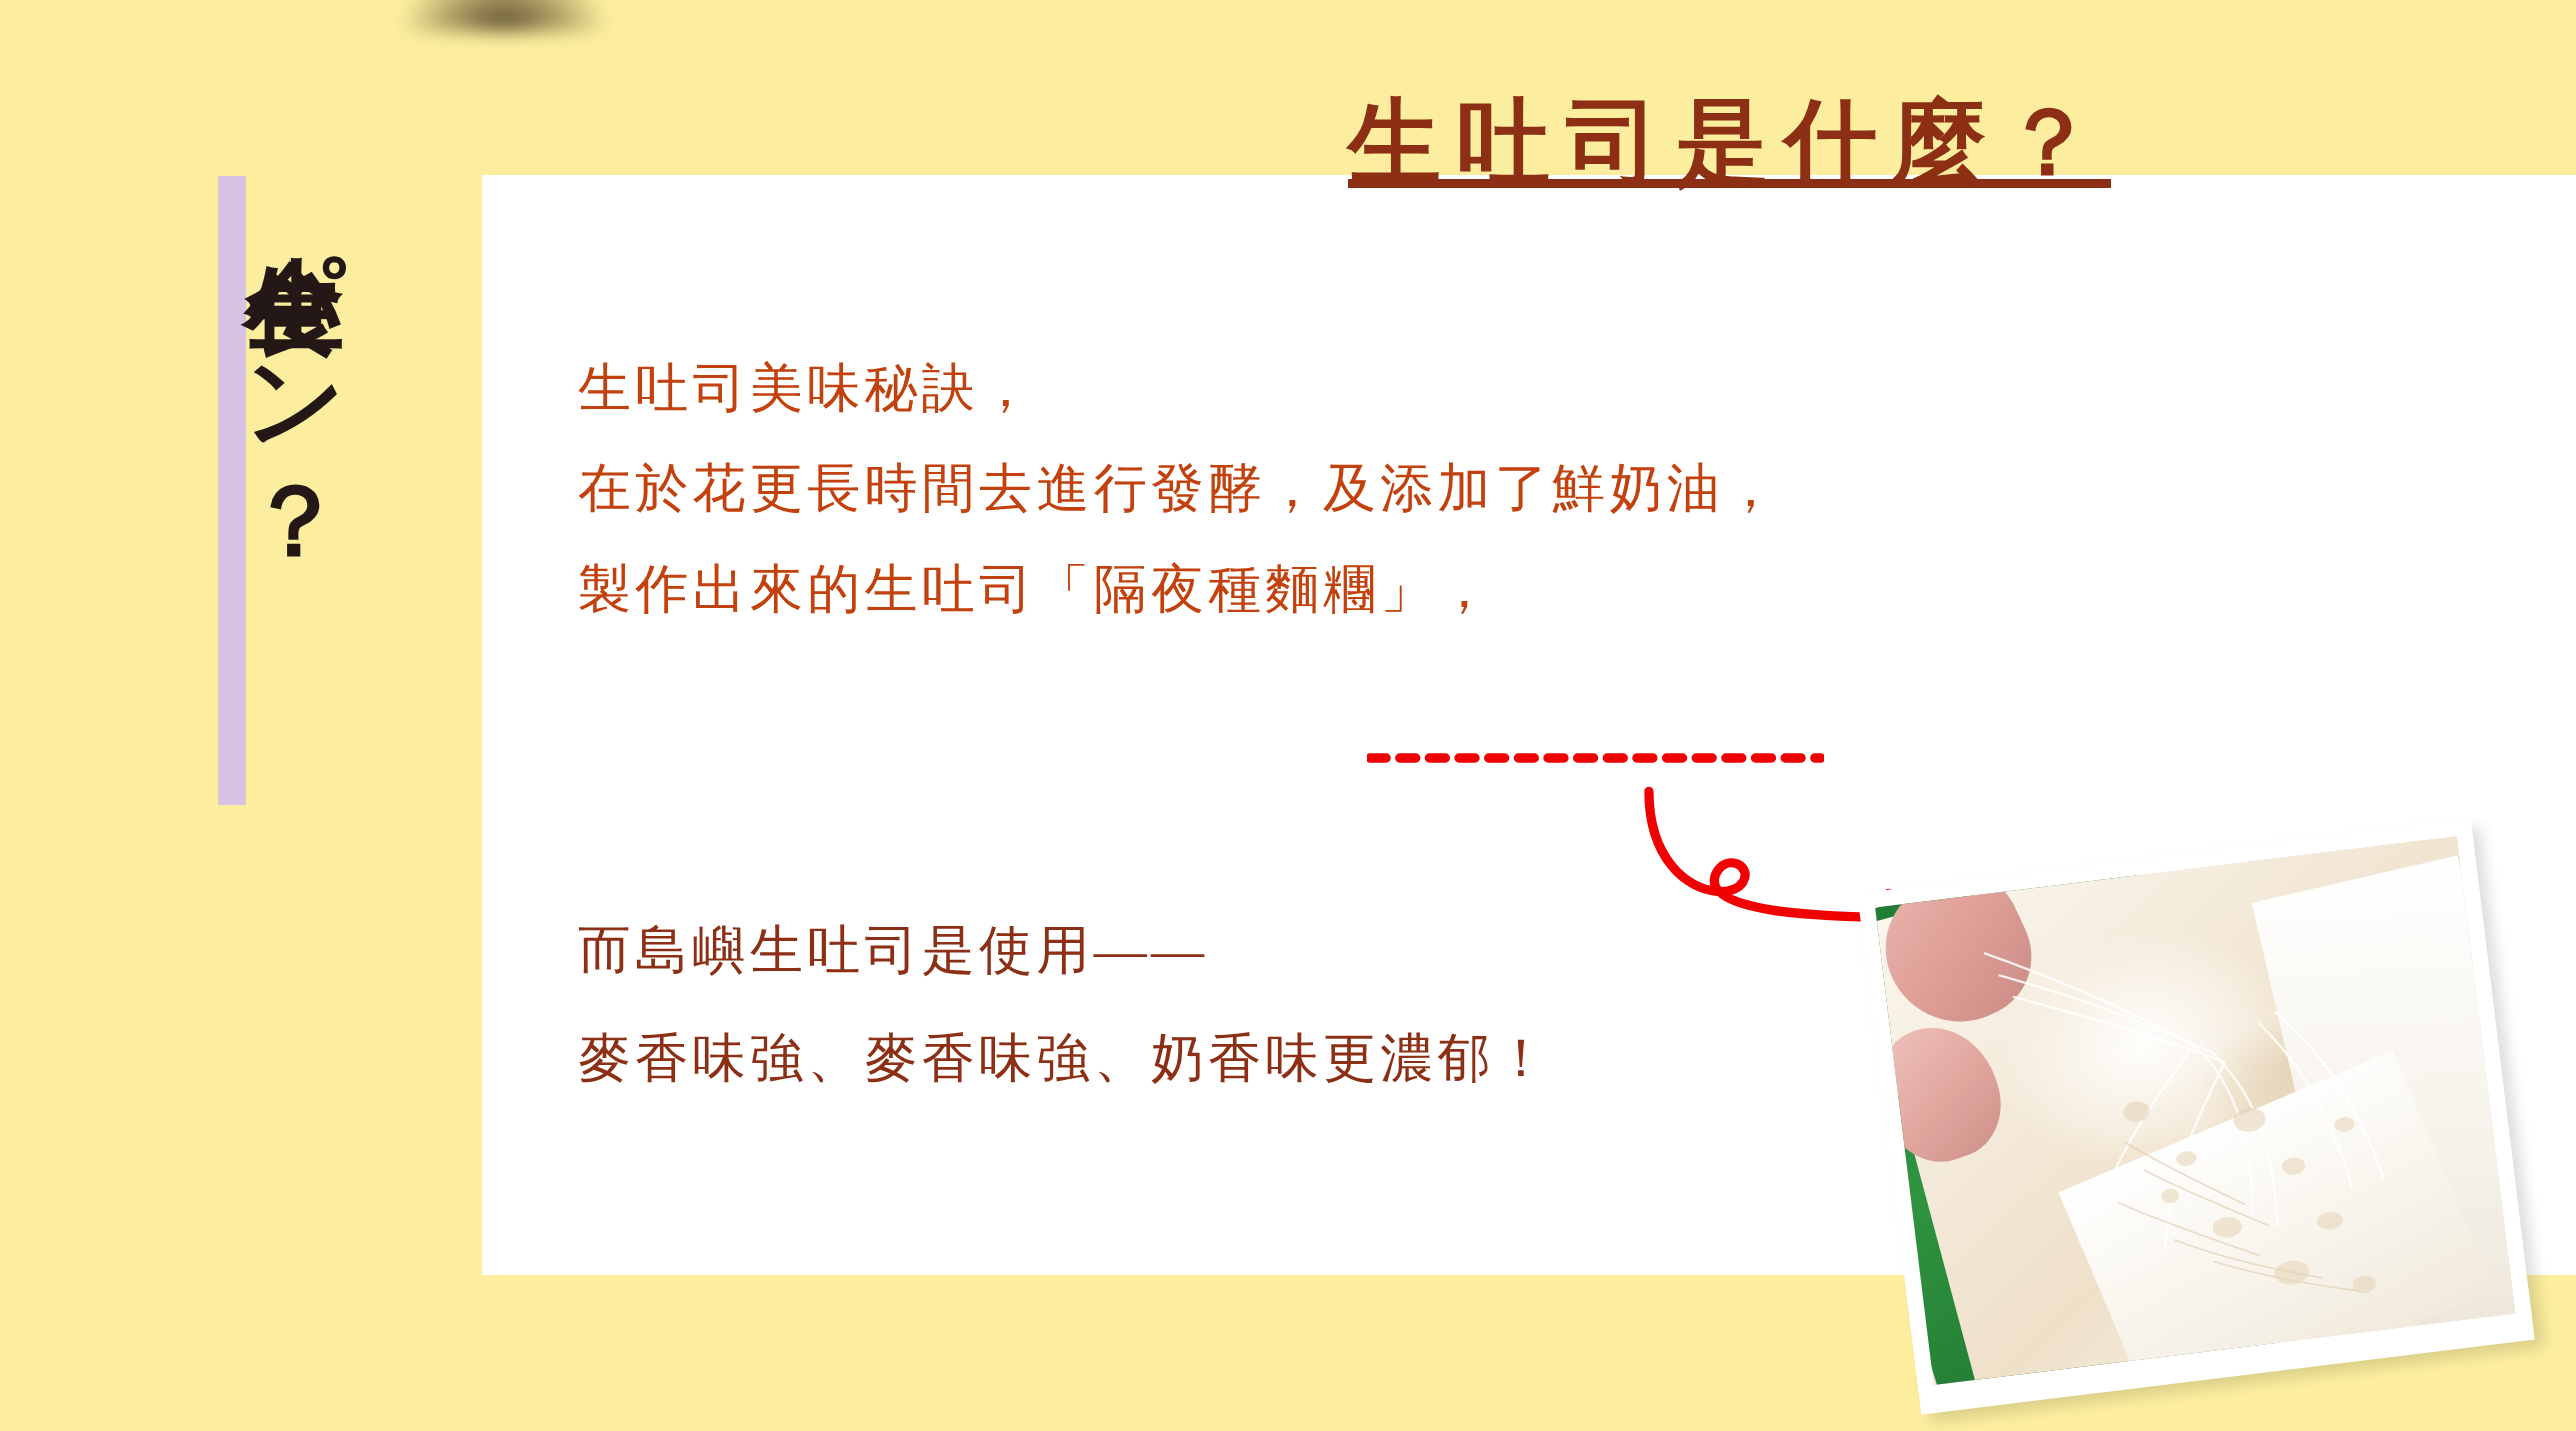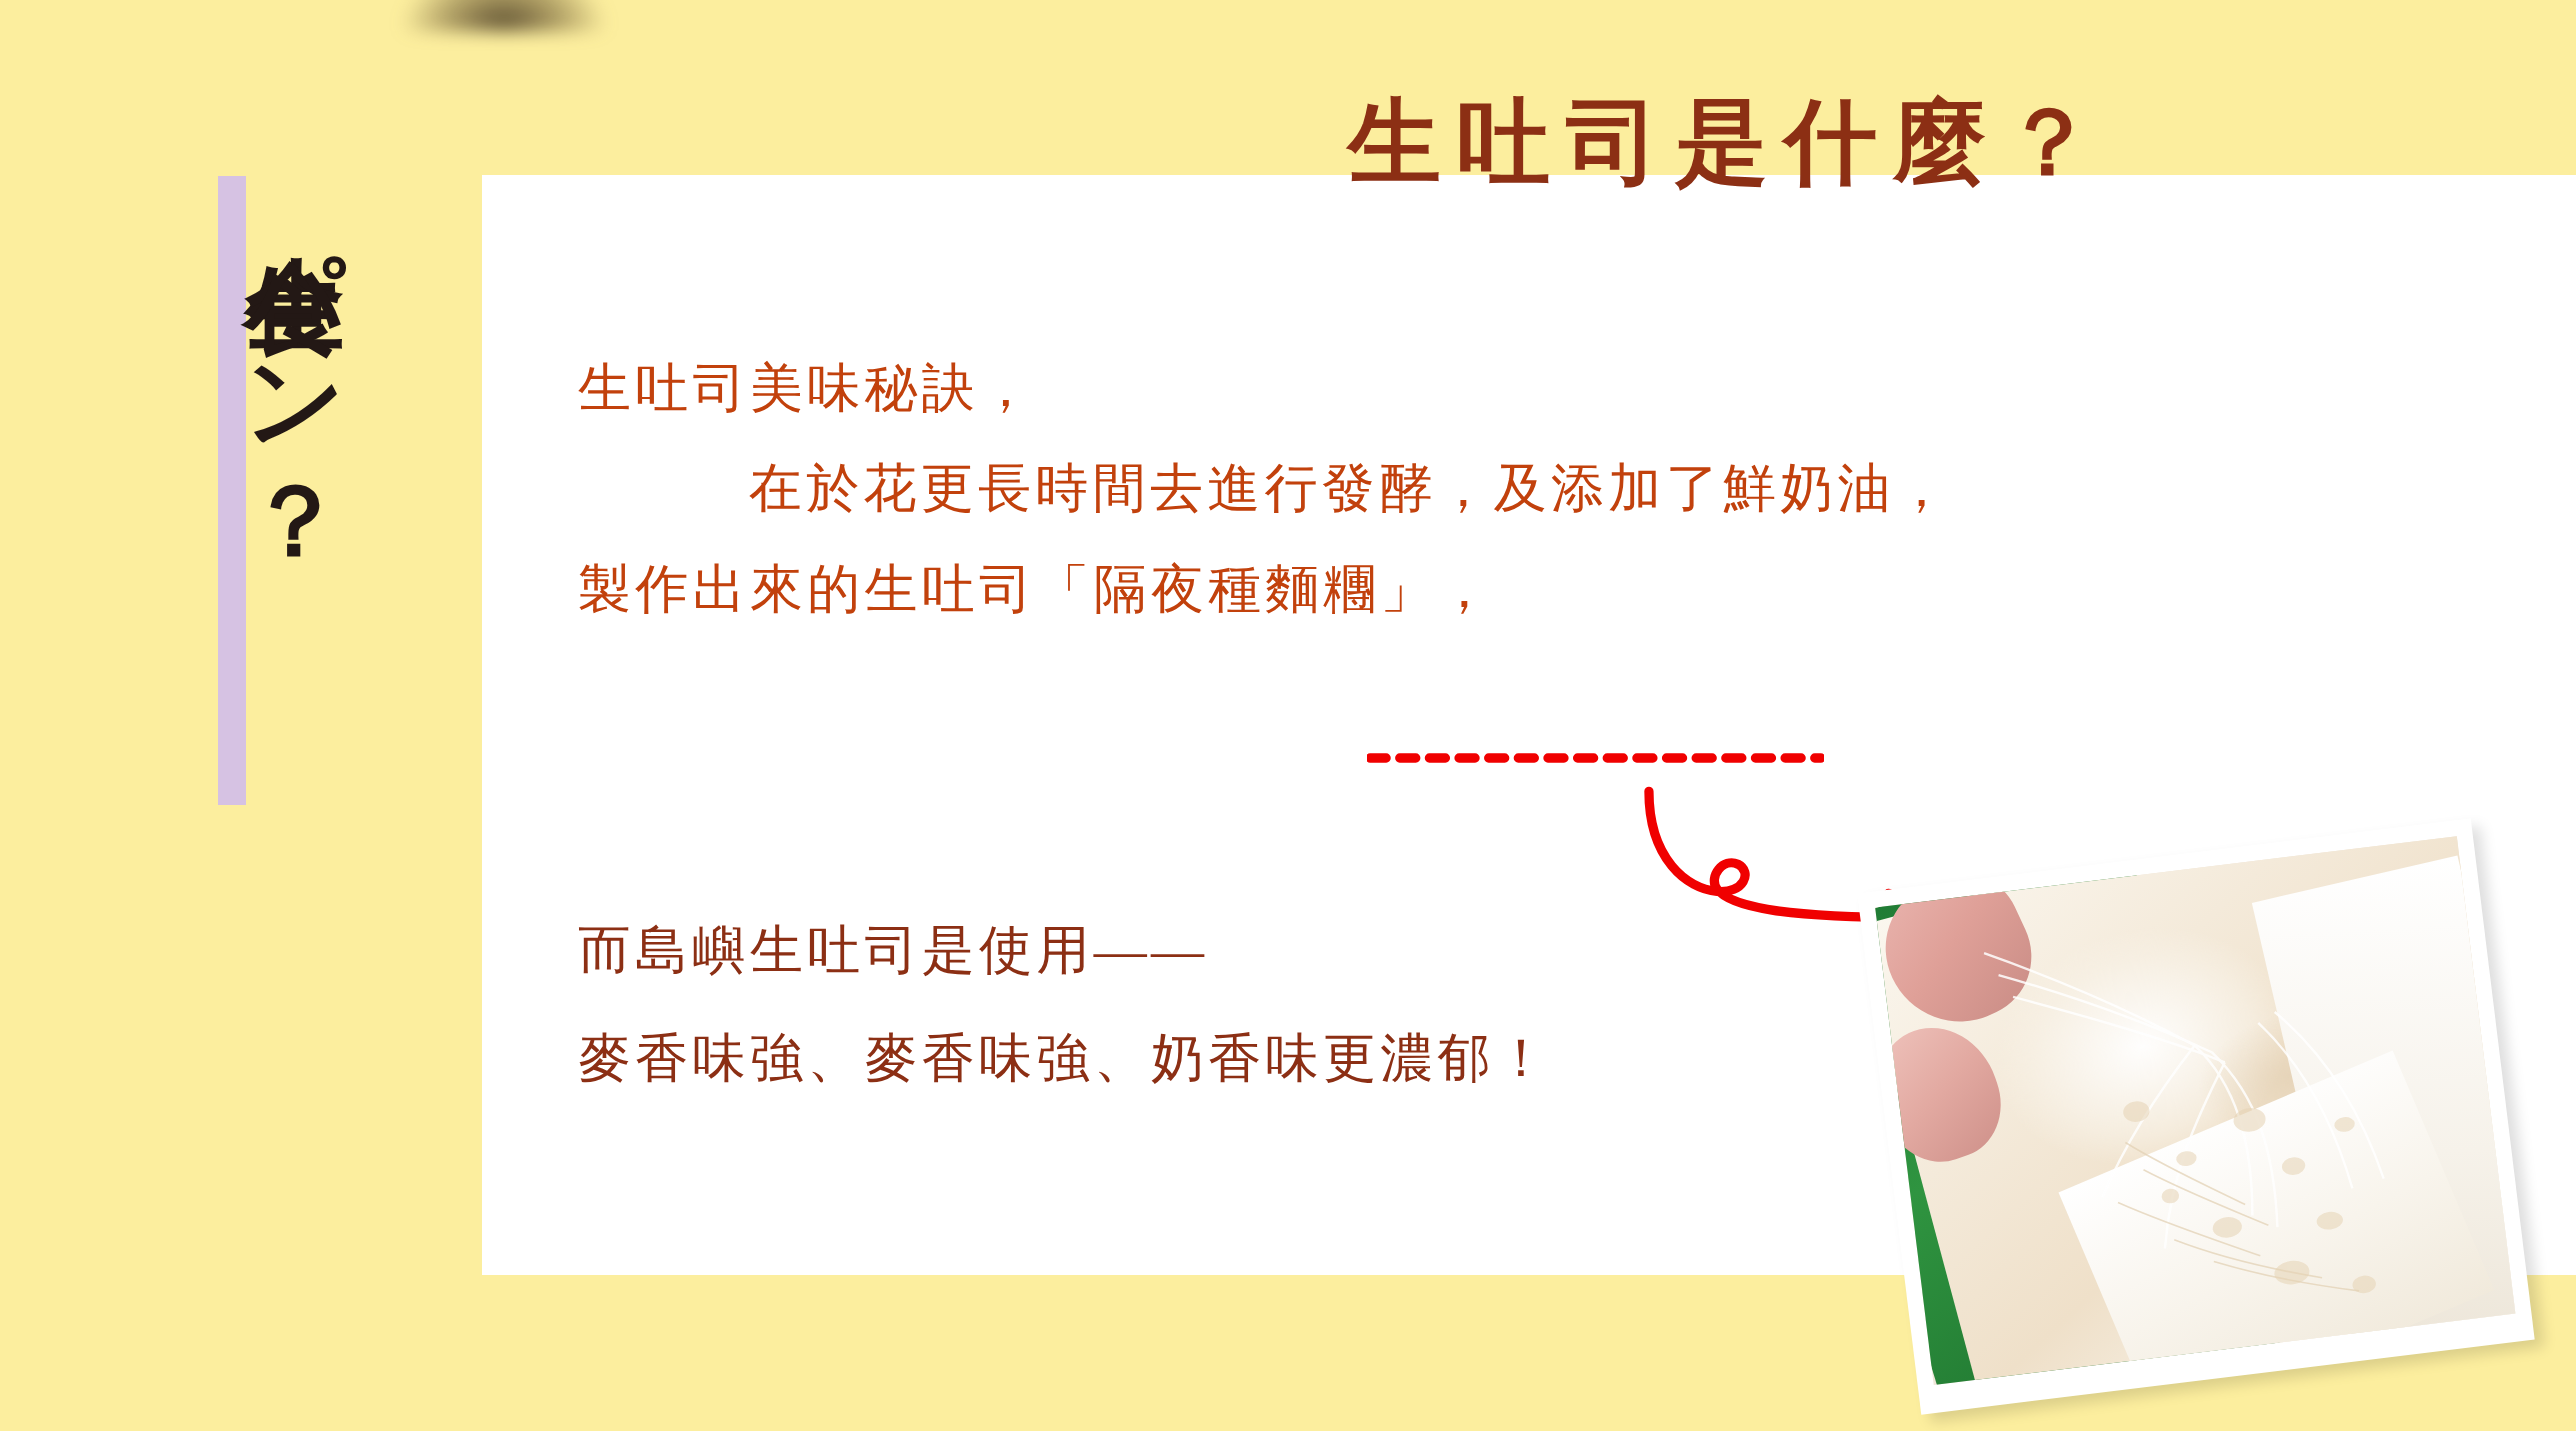--- a/index.html
+++ b/index.html
@@ -38,32 +38,33 @@
     white-space:nowrap;
   }
 
   
   .headline{
     position:absolute;left:1348px;top:80px;
     font-size:93px;font-weight:700;letter-spacing:16px;
     color:#8C2F14;
     font-family:"Liberation Sans","DejaVu Sans",sans-serif;
     white-space:nowrap;
+    text-decoration:underline;
   }
 
   
   .body-block{
     position:absolute;left:578px;top:362px;width:1545px;
     color:#c2410c;font-size:53px;line-height:1.0;letter-spacing:4.3px;
     font-family:"Liberation Serif","DejaVu Serif",serif;
     white-space:nowrap;
   }
   .bline{height:68px;display:block;position:relative;}
   .bline.l1{margin-bottom:32px;}
-  .bline.l2{margin-bottom:33px;text-align:center;}
+  .bline.l2{margin-bottom:33px;}
   .bline.l3{margin-bottom:0;}
   .body-block2{
     position:absolute;left:578px;top:924px;width:1545px;
     color:#8C2F14;font-size:53px;line-height:1.0;letter-spacing:4.3px;
     font-family:"Liberation Serif","DejaVu Serif",serif;
     white-space:nowrap;
   }
   .body-block2 .bline{margin-bottom:40px;}
 
   

